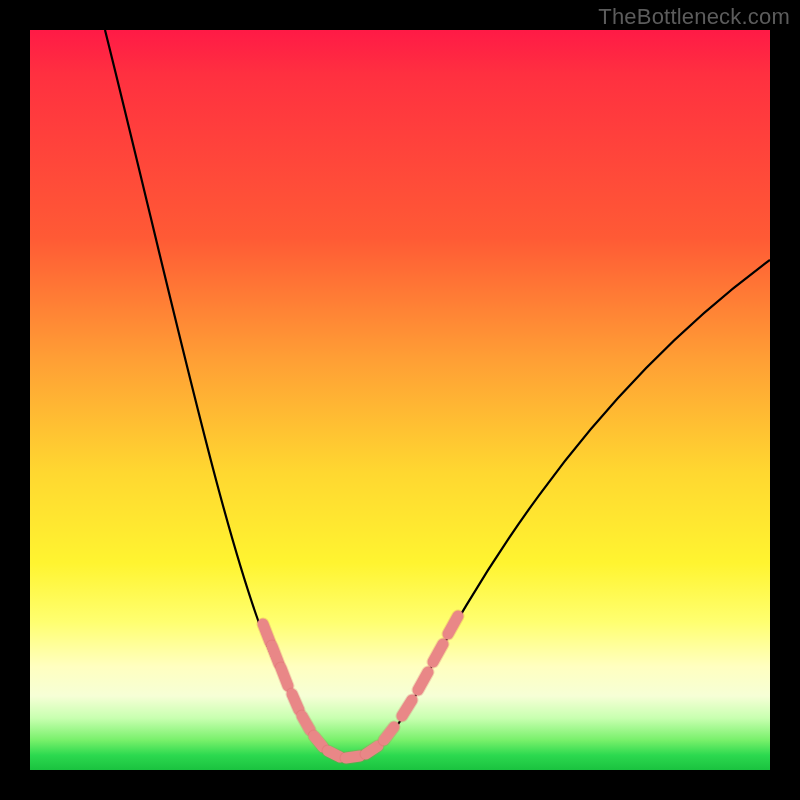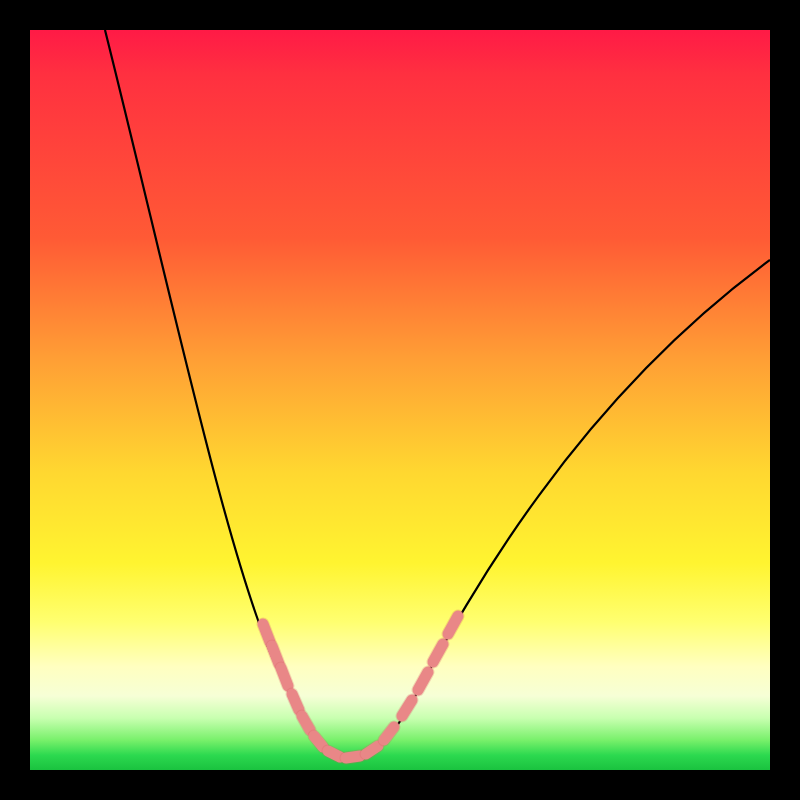--- a/index.html
+++ b/index.html
@@ -58,20 +58,21 @@
   svg.curve {
     position: absolute;
     inset: 0;
   }
 </style>
 </head>
 <body>
 
 <div class="frame">
 
+  <div class="watermark">TheBottleneck.com</div>
 
   <div class="plot-area">
     <div class="gradient-bg"></div>
 
     <svg class="curve" viewBox="0 0 740 740" preserveAspectRatio="none">
       <path id="curve-path" fill="none" stroke="#000" stroke-width="2.2" d="M 75 0 C 140 260, 200 540, 248 640 C 272 690, 290 718, 312 726 C 334 732, 356 718, 382 672 C 430 584, 536 380, 740 230"></path>
       <g id="marker-group" stroke-linecap="round">
           <line x1="233" y1="594" x2="240" y2="612" stroke="#d65e5e" stroke-width="13" opacity="0.25"></line>
           <line x1="233" y1="594" x2="240" y2="612" stroke="#e98787" stroke-width="11"></line>
           <line x1="242" y1="616" x2="249" y2="634" stroke="#d65e5e" stroke-width="13" opacity="0.25"></line>

